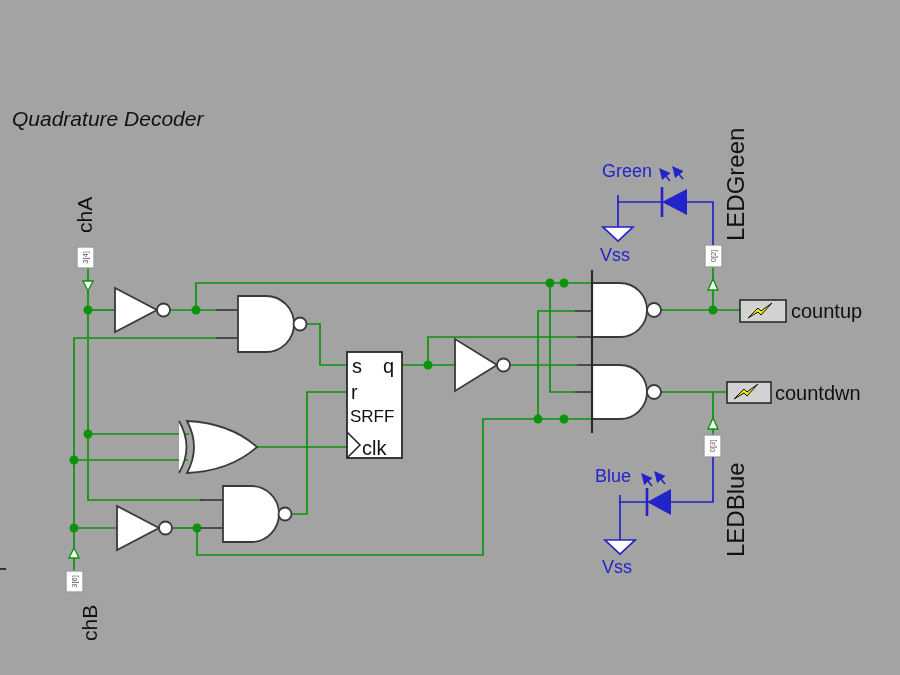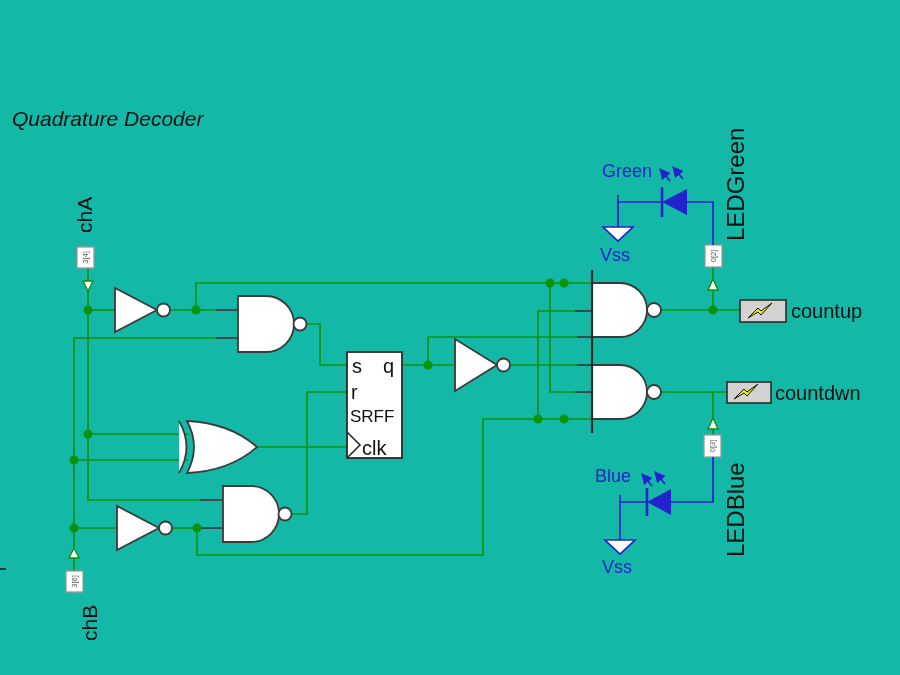--- a/index.html
+++ b/index.html
@@ -1,16 +1,16 @@
 <!DOCTYPE html>
 <html><head>
 <meta charset="utf-8">
 <style>
   html,body{margin:0;padding:0;background:#ffffff;}
-  .canvas{width:900px;height:675px;position:relative;background:#14b8a6;overflow:hidden;}
+  .canvas{width:900px;height:675px;position:relative;background:#a3a3a3;overflow:hidden;}
   svg{display:block;}
   .wire{stroke:#0c930c;fill:none;stroke-width:1.7;}
   .bwire{stroke:#2323cc;fill:none;stroke-width:1.7;}
   .gate{stroke:#3a3a3a;fill:#ffffff;stroke-width:1.8;}
   .gate-stub{stroke:#3a3a3a;stroke-width:1.7;}
   .bar{stroke:#2a2a2a;stroke-width:2.2;}
   .dot{fill:#0c930c;stroke:none;}
   .portbox{fill:#ffffff;stroke:#9a9a9a;stroke-width:1.3;}
   .porttext{font:7.5px "Liberation Sans",sans-serif;fill:#555;}
   .portarrow{fill:#ffffff;stroke:#0c930c;stroke-width:1.4;}

